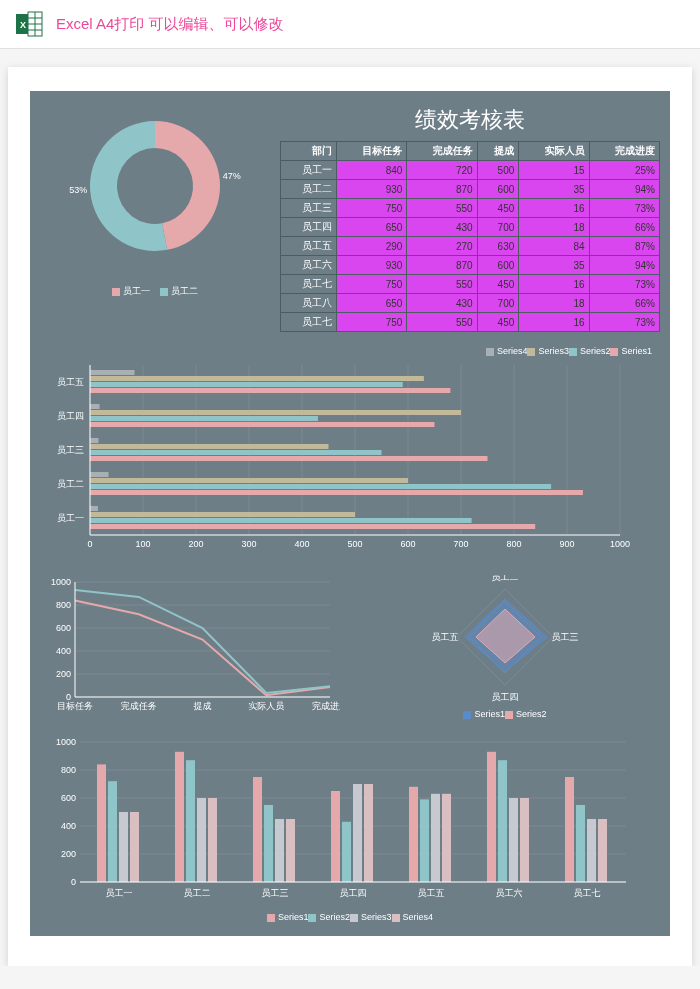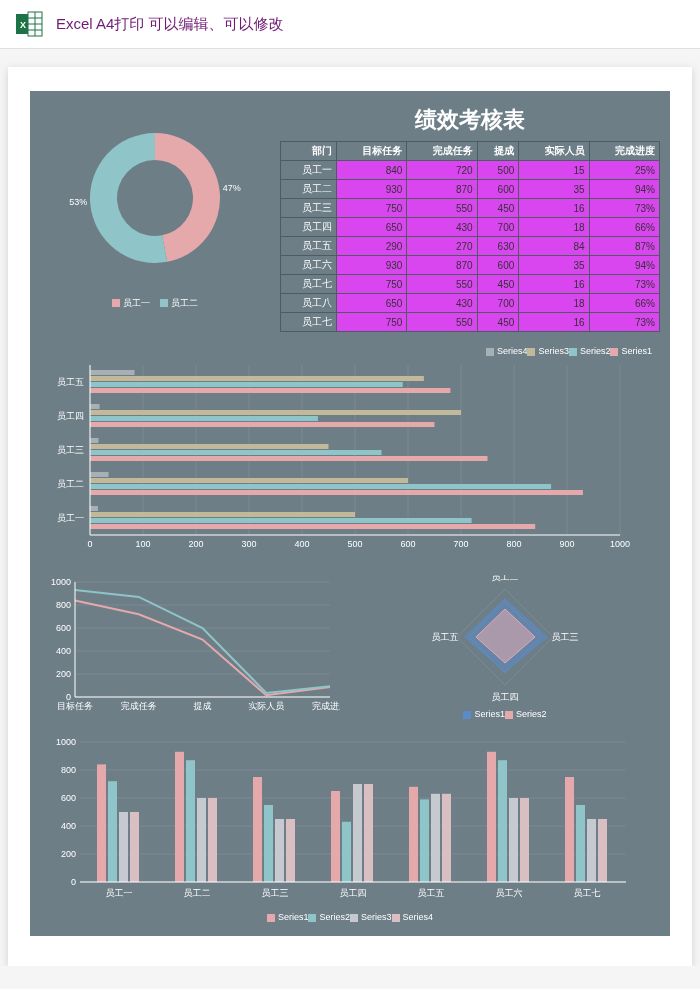--- a/index.html
+++ b/index.html
@@ -1,24 +1,24 @@
 <!DOCTYPE html>
 <html><head>
 <meta charset="utf-8">
 <style>
   body{margin:0;background:#f5f5f5;font-family:"Microsoft YaHei",Arial,sans-serif;width:700px}
   .topbar{height:48px;background:#fff;border-bottom:1px solid #e0e0e0;display:flex;align-items:center;padding:0 16px;gap:12px}
   .xicon{width:28px;height:28px;display:flex;align-items:center;justify-content:center}
-  .toptext{color:#701a75;font-size:15px}
+  .toptext{color:#ec4899;font-size:15px}
   .page{width:640px;margin:18px auto 0;background:#fff;box-shadow:0 2px 8px rgba(0,0,0,.15);padding:24px 22px 30px}
   .panel{background:#6d7e87;padding:10px}
   .row1{display:flex;gap:10px}
-  .dbox{flex:0 0 230px;height:220px;display:flex;flex-direction:column;align-items:center;justify-content:center;position:relative}
+  .dbox{flex:0 0 230px;height:220px;display:flex;flex-direction:column;align-items:center;position:relative}
   .tbox{flex:1}
-  .title{color:#fff;font-size:22px;font-weight:700;text-align:center;padding:4px 0 6px}
+  .title{color:#fff;font-size:22px;font-weight:400;text-align:center;padding:4px 0 6px}
   table{width:100%;border-collapse:collapse;font-size:10px}
   th,td{border:1px solid #4d5c63;padding:2px 4px;text-align:right}
   th{background:#6d7e87;color:#fff}
   td{background:#d946ef;color:#333}
   td.rowh{background:#6d7e87;color:#fff}
   .dlegend{font-size:9px;color:#fff;display:flex;gap:10px;margin-top:4px}
   .sw{display:inline-block;width:8px;height:8px;margin-right:3px;vertical-align:middle}
   .chartbox{margin-top:10px;position:relative}
   .legend{display:flex;gap:0;justify-content:flex-end;font-size:9px;color:#fff;padding:4px 8px}
   svg text{font-size:9px;fill:#fff;font-family:inherit}

